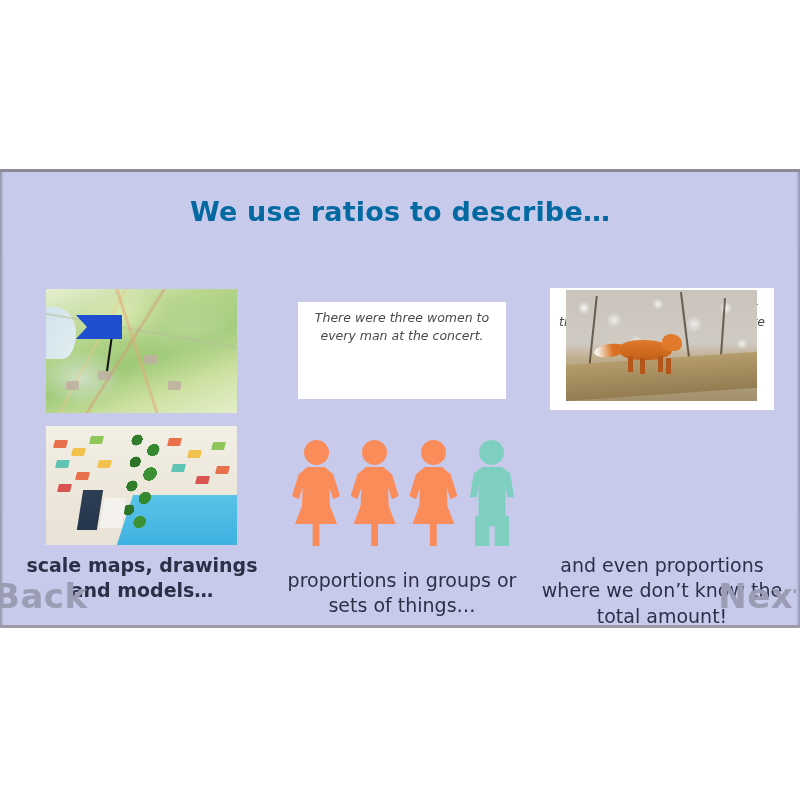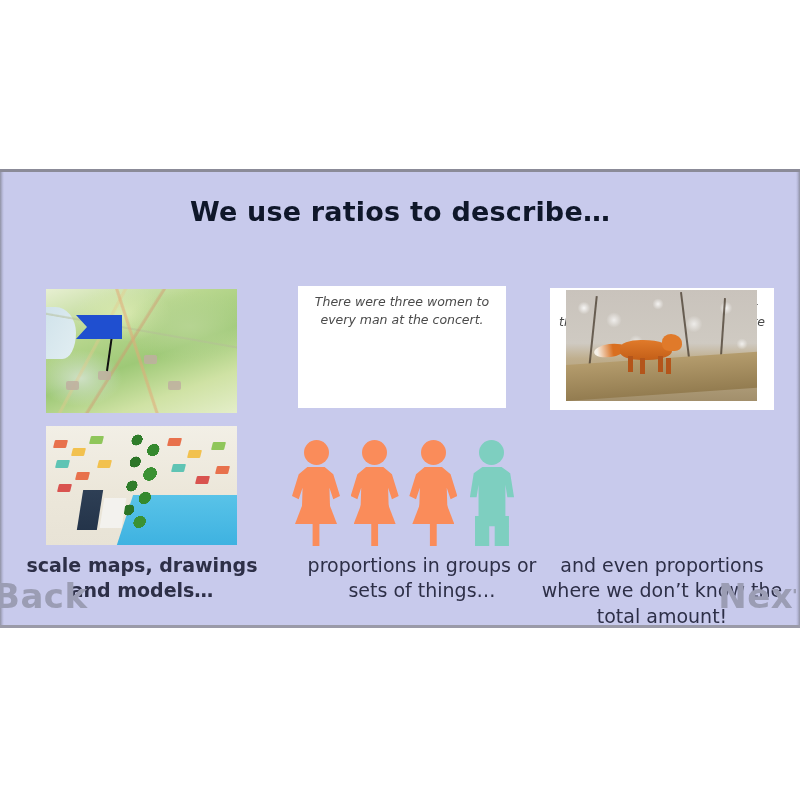--- a/index.html
+++ b/index.html
@@ -52,21 +52,21 @@
   
   #title {
     position: absolute;
     left: 0;
     top: 24px;
     width: 800px;
     text-align: center;
     font-family: "DejaVu Sans", sans-serif;
     font-size: 27px;
     font-weight: bold;
-    color: #0f172a;
+    color: #0369a1;
     letter-spacing: 0.2px;
   }
 
   
   .col {
     position: absolute;
     top: 56px;
   }
   #col-left   { left: 22px;  width: 240px; }
   #col-mid    { left: 282px; width: 240px; }
@@ -254,21 +254,21 @@
   #photo-fox .l4 { left: 100px; top: 68px; }
 
   
   .ratio-card {
     position: absolute;
     background: #ffffff;
     box-sizing: border-box;
     text-align: center;
     padding: 7px 6px 4px 6px;
   }
-  #card-mid   { left: 16px; top: 58px; width: 208px; height: 122px; }
+  #card-mid   { left: 16px; top: 74px; width: 208px; height: 97px; }
   #card-right { left: 12px; top: 60px; width: 224px; height: 122px; }
 
   .ratio-caption {
     font-family: "DejaVu Sans", sans-serif;
     font-style: italic;
     font-size: 12.5px;
     line-height: 1.42;
     color: #4a4a4a;
   }
   .ratio-value {
@@ -336,21 +336,21 @@
   
   .caption {
     position: absolute;
     text-align: center;
     font-family: "DejaVu Sans", sans-serif;
     font-size: 19px;
     line-height: 1.33;
     color: #2d2f47;
   }
   #cap-left  { left: 0;  top: 325px; width: 240px; font-weight: bold; }
-  #cap-mid   { left: 0;  top: 325px; width: 240px; margin-left: 20px; }
+  #cap-mid   { left: 0;  top: 340px; width: 240px; }
   #cap-right { left: 0;  top: 325px; width: 248px; }
 
   
   .nav-label {
     position: absolute;
     bottom: 9px;
     font-family: "DejaVu Sans", sans-serif;
     font-size: 34px;
     font-weight: bold;
     color: #9b9db4;

